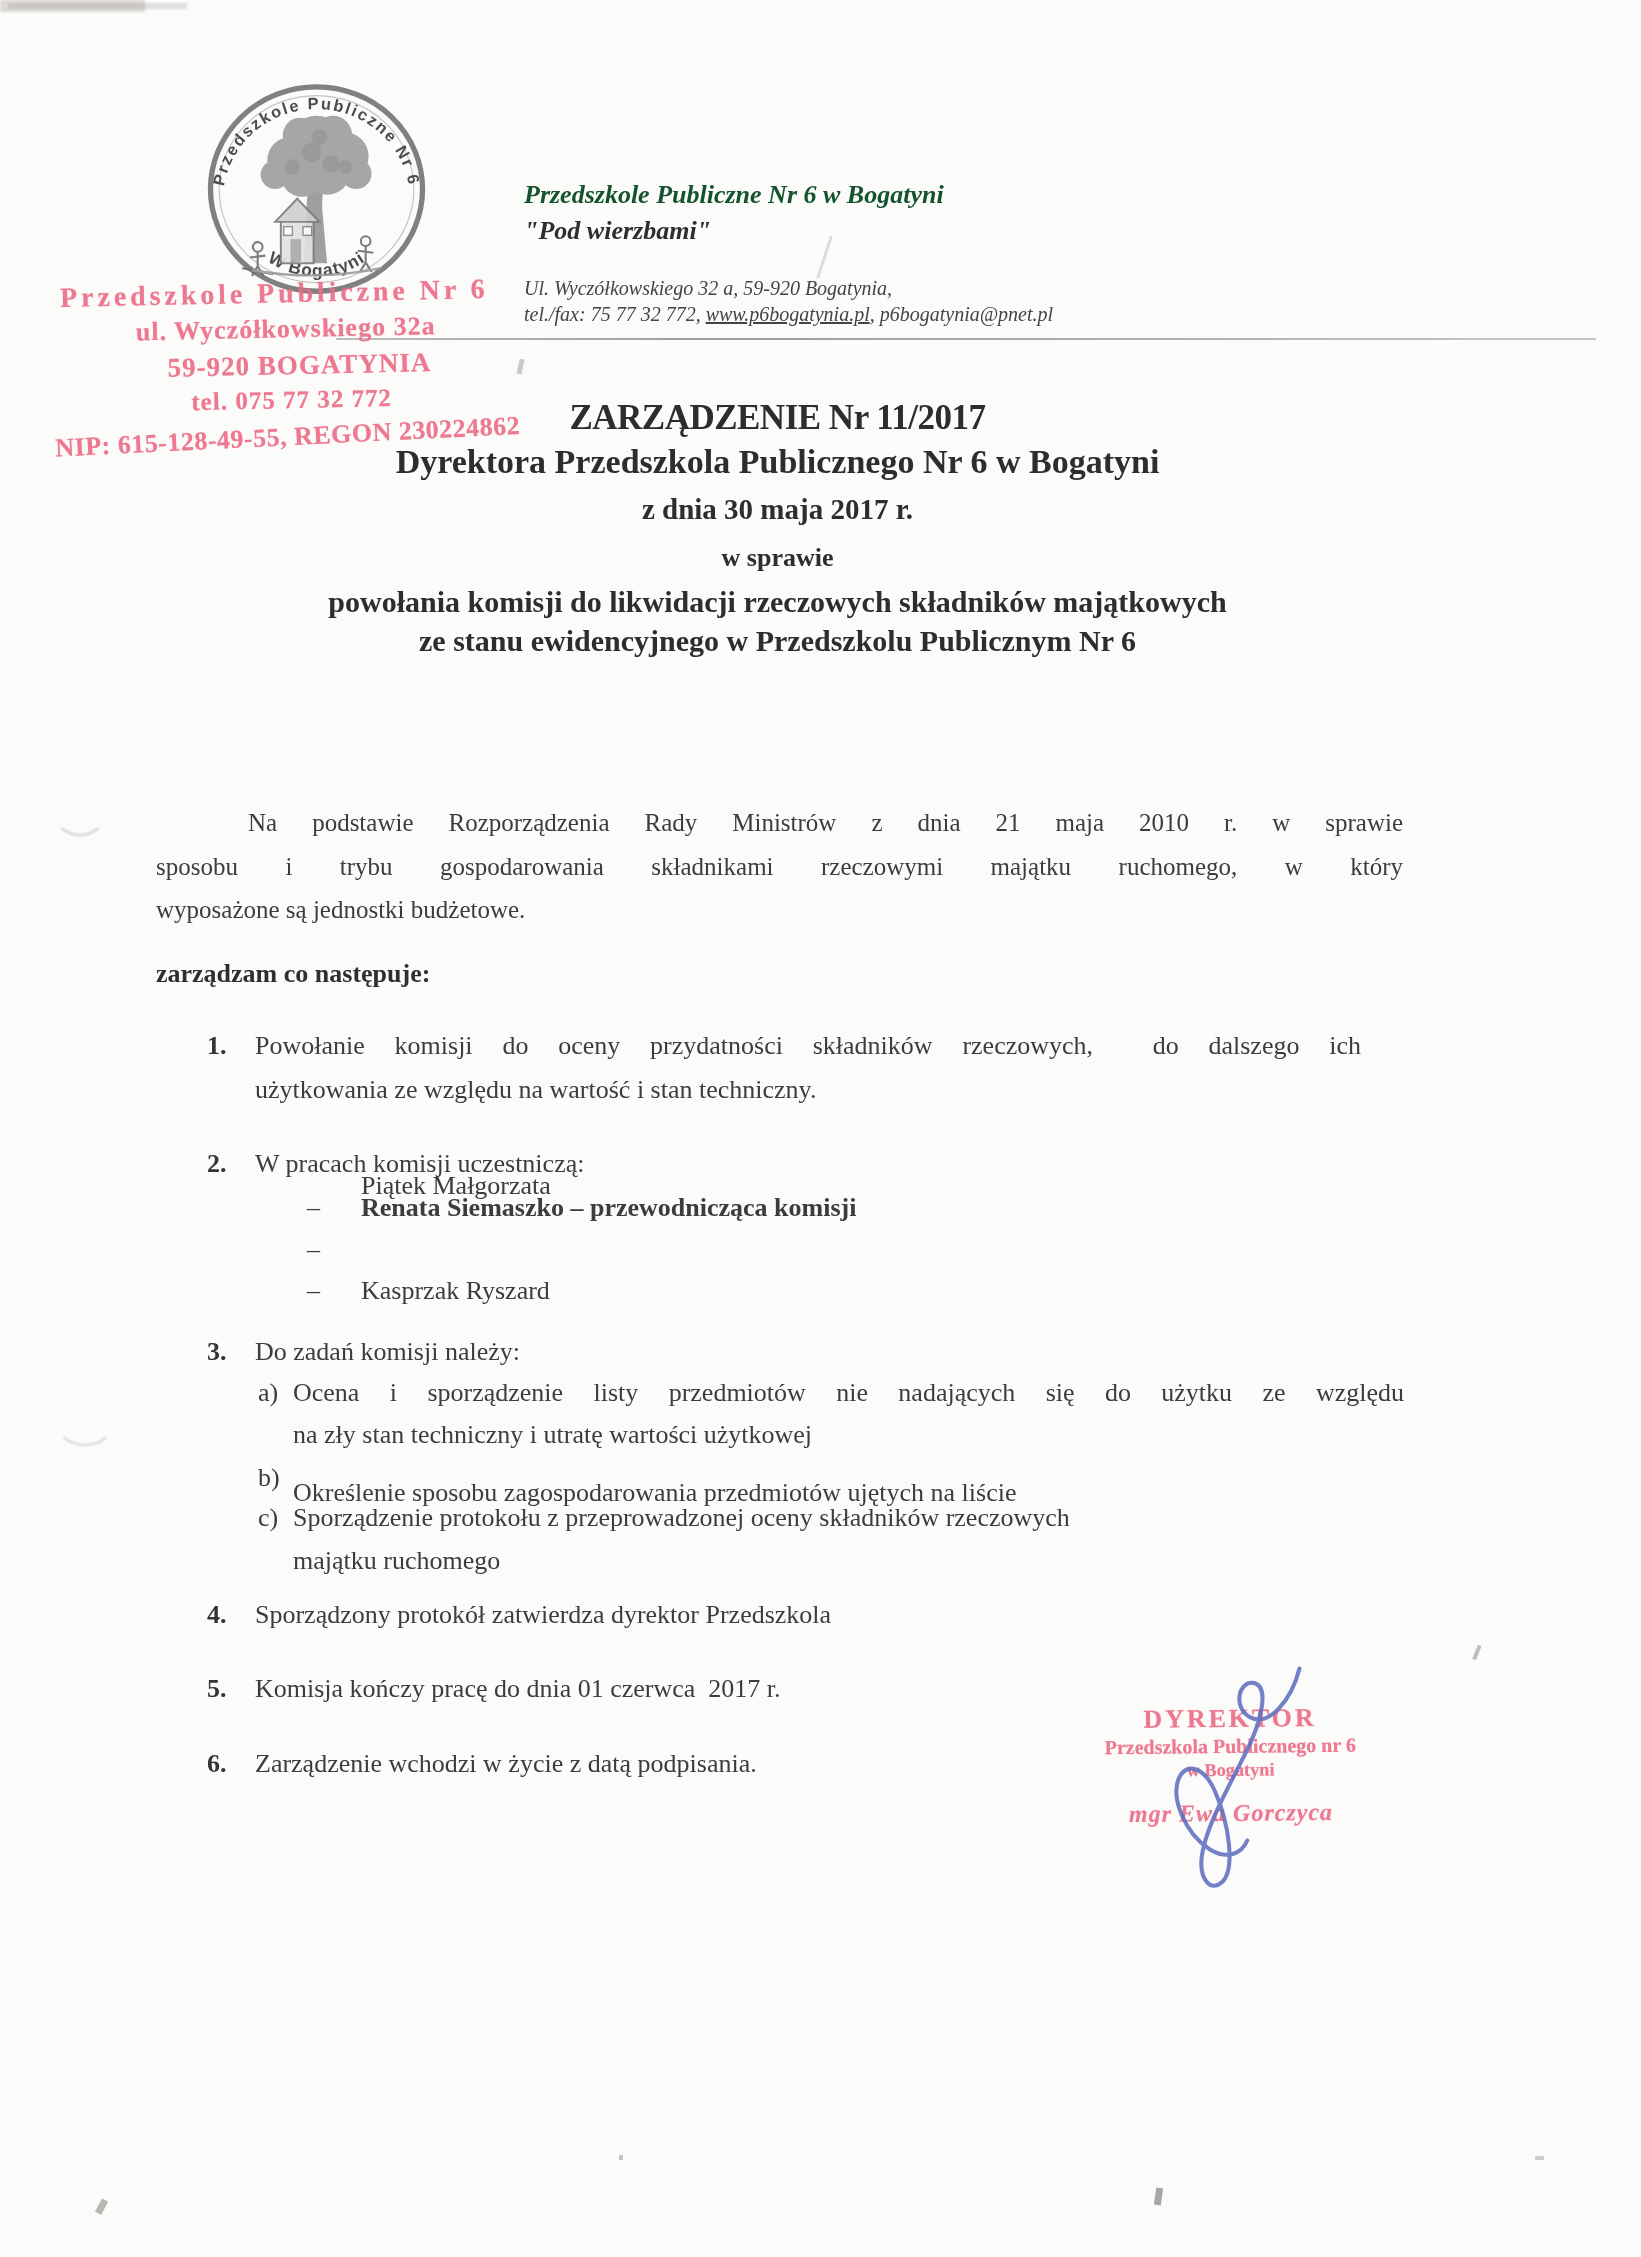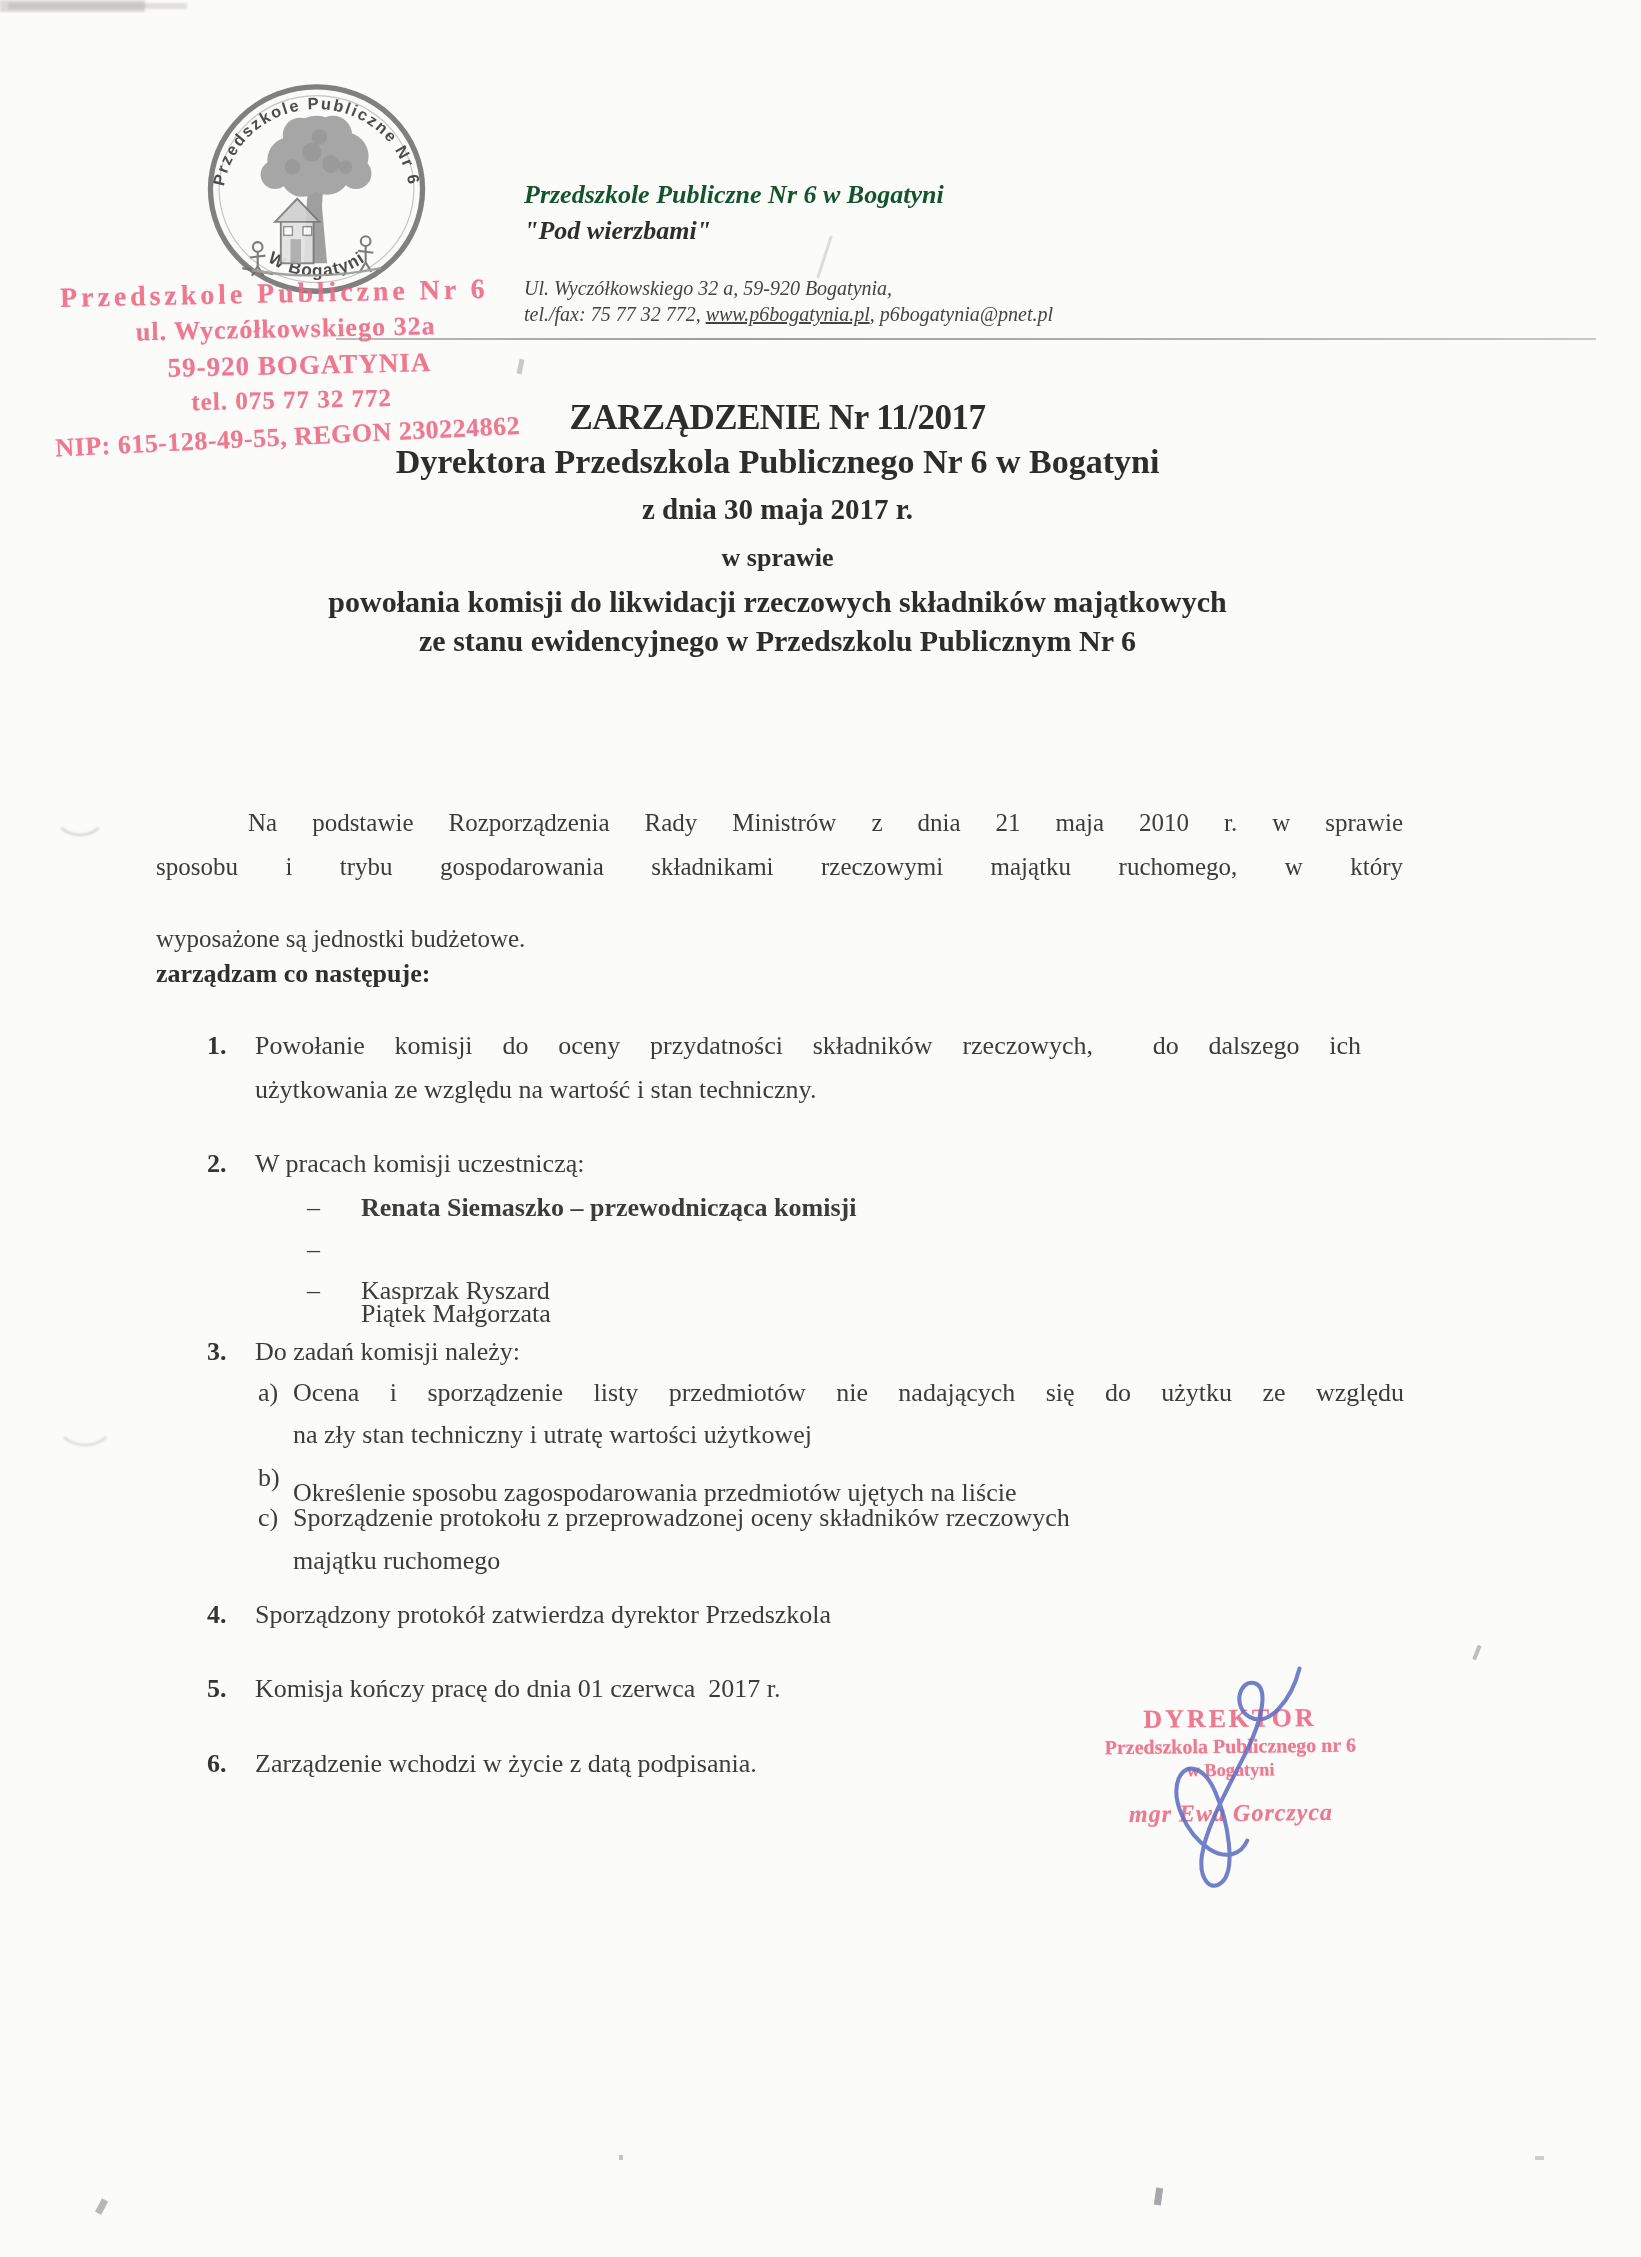--- a/index.html
+++ b/index.html
@@ -106,34 +106,34 @@
 
   <div class="abs ctr title" style="left:145px;top:398px;width:1265px;font-size:35px;letter-spacing:-0.5px;">ZARZĄDZENIE Nr 11/2017</div>
   <div class="abs ctr title" style="left:145px;top:442px;width:1265px;font-size:34px;">Dyrektora Przedszkola Publicznego Nr 6 w Bogatyni</div>
   <div class="abs ctr title" style="left:145px;top:493px;width:1265px;font-size:29px;">z dnia 30 maja 2017 r.</div>
   <div class="abs ctr title" style="left:145px;top:543px;width:1265px;font-size:26px;">w sprawie</div>
   <div class="abs ctr title" style="left:145px;top:585px;width:1265px;font-size:30px;">powołania komisji do likwidacji rzeczowych składników majątkowych</div>
   <div class="abs ctr title" style="left:145px;top:624px;width:1265px;font-size:30px;">ze stanu ewidencyjnego w Przedszkolu Publicznym Nr 6</div>
 
   <div class="abs just" style="left:156px;top:809px;width:1247px;font-size:25px;text-indent:92px;">Na podstawie Rozporządzenia Rady Ministrów z dnia 21 maja 2010 r. w sprawie</div>
   <div class="abs just" style="left:156px;top:853px;width:1247px;font-size:25px;">sposobu i trybu gospodarowania składnikami rzeczowymi majątku ruchomego, w który</div>
-  <div class="abs" style="left:156px;top:896px;font-size:25px;margin-top:29px;">wyposażone są jednostki budżetowe.</div>
+  <div class="abs" style="left:156px;top:896px;font-size:25px;">wyposażone są jednostki budżetowe.</div>
 
   <div class="abs b" style="left:156px;top:959px;font-size:26px;color:#2f2f2f;">zarządzam co następuje:</div>
 
   <div class="abs num" style="left:207px;top:1031px;font-size:26px;">1.</div>
   <div class="abs just" style="left:255px;top:1031px;width:1106px;font-size:26px;">Powołanie komisji do oceny przydatności składników rzeczowych,&nbsp; do dalszego ich</div>
   <div class="abs" style="left:255px;top:1075px;font-size:26px;">użytkowania ze względu na wartość i stan techniczny.</div>
 
   <div class="abs num" style="left:207px;top:1149px;font-size:26px;">2.</div>
   <div class="abs" style="left:255px;top:1149px;font-size:26px;">W pracach komisji uczestniczą:</div>
   <div class="abs" style="left:307px;top:1193px;font-size:26px;">–</div>
   <div class="abs" style="left:361px;top:1193px;font-size:26px;font-weight:bold;">Renata Siemaszko – przewodnicząca komisji</div>
   <div class="abs" style="left:307px;top:1235px;font-size:26px;">–</div>
-  <div class="abs" style="left:361px;top:1299px;font-size:26px;">Piątek Małgorzata</div>
+  <div class="abs" style="left:361px;top:1171px;font-size:26px;">Piątek Małgorzata</div>
   <div class="abs" style="left:307px;top:1276px;font-size:26px;">–</div>
   <div class="abs" style="left:361px;top:1276px;font-size:26px;">Kasprzak Ryszard</div>
 
   <div class="abs num" style="left:207px;top:1337px;font-size:26px;">3.</div>
   <div class="abs" style="left:255px;top:1337px;font-size:26px;">Do zadań komisji należy:</div>
   <div class="abs" style="left:258px;top:1378px;font-size:26px;">a)</div>
   <div class="abs just" style="left:293px;top:1378px;width:1111px;font-size:26px;">Ocena i sporządzenie listy przedmiotów nie nadających się do użytku ze względu</div>
   <div class="abs" style="left:293px;top:1420px;font-size:26px;">na zły stan techniczny i utratę wartości użytkowej</div>
   <div class="abs" style="left:258px;top:1463px;font-size:26px;">b)</div>
   <div class="abs" style="left:293px;top:1478px;font-size:26px;">Określenie sposobu zagospodarowania przedmiotów ujętych na liście</div>

